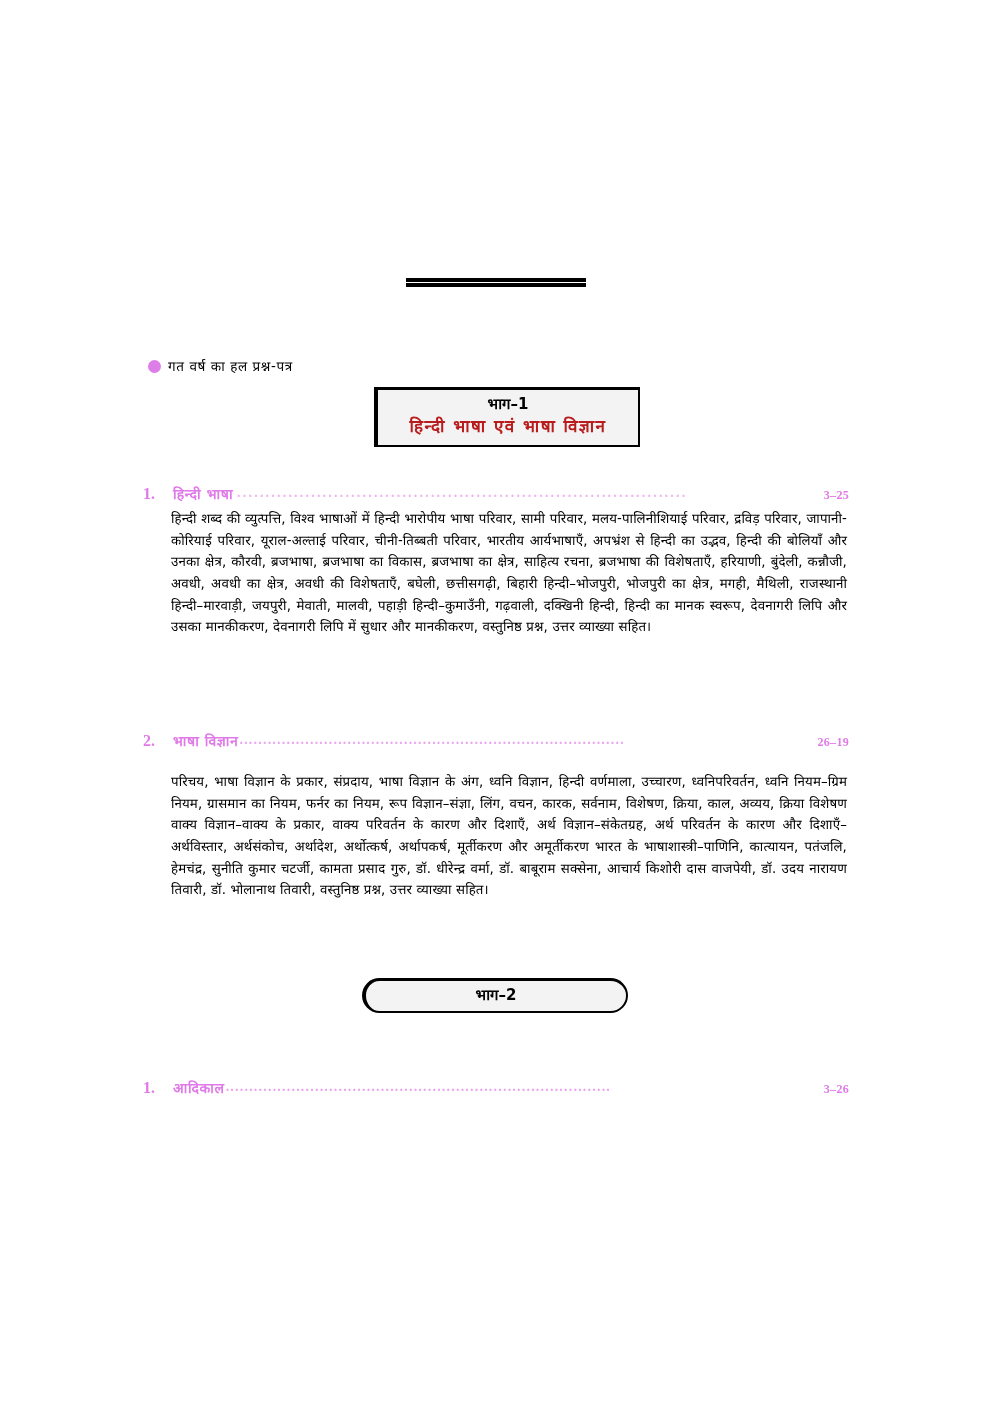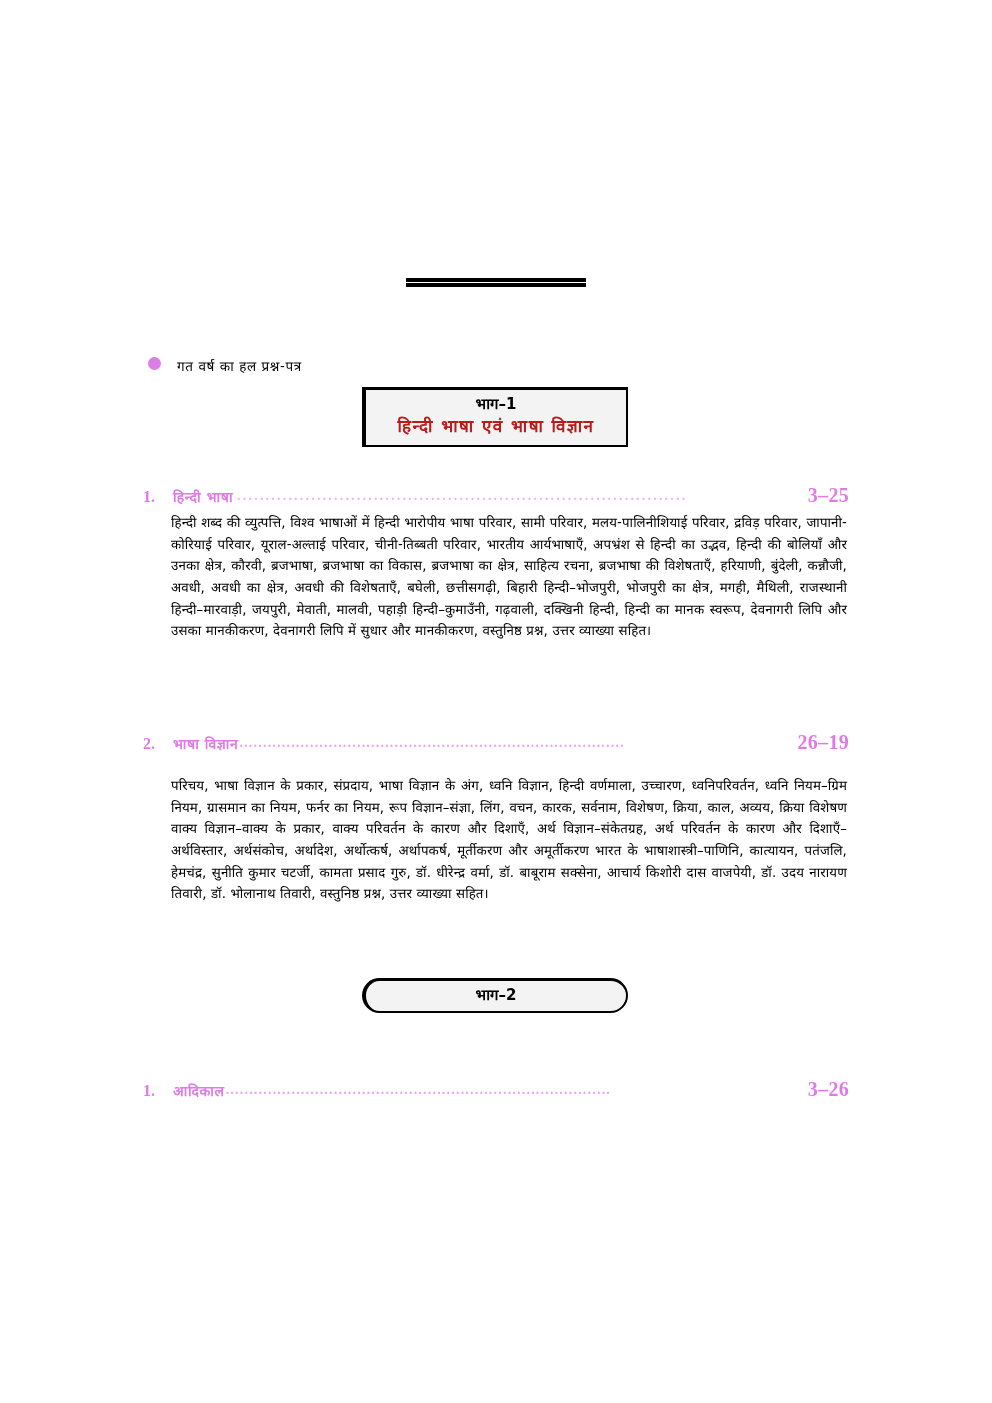--- a/index.html
+++ b/index.html
@@ -55,21 +55,22 @@
     padding: 3px 0 4px 0;
     white-space: nowrap;
   }
 
   
   .note-row {
     position: absolute;
     left: 148px;
     top: 357px;
     display: flex;
-    gap: 16px;
+    align-items: center;
+    gap: 7px;
   }
   .note-bullet {
     width: 13px;
     height: 13px;
     border-radius: 50%;
     background: #dd7de8;
     flex: 0 0 auto;
   }
   .note-text {
     font-family: "DejaVu Sans", sans-serif;
@@ -84,21 +85,21 @@
     position: absolute;
     width: 266px;
     background: #f3f3f3;
     border: 2px solid #000000;
     border-left-width: 4px;
     border-top-width: 3px;
     box-sizing: border-box;
     text-align: center;
     padding: 4px 0 6px 0;
   }
-  #part-box-1 { left: 362px; top: 387px; }
+  #part-box-1 { left: 374px; top: 387px; }
   #part-box-2 { left: 362px; top: 978px; border-radius: 28px; }
 
   .part-number {
     font-family: "DejaVu Sans", sans-serif;
     font-size: 15px;
     font-weight: 700;
     color: #000000;
     line-height: 1.35;
     white-space: nowrap;
   }
@@ -157,21 +158,21 @@
     top: -2px;
   }
   .entry-leader.tight {
     letter-spacing: 1.2px;
     color: #e9a7ef;
     padding: 0 0 0 1px;
   }
   .entry-pages {
     flex: 0 0 auto;
     font-family: "Liberation Serif", serif;
-    font-size: 20px;
+    font-size: 12px;
     font-weight: 700;
     color: #e07ae8;
     text-align: right;
     min-width: 52px;
     letter-spacing: 0.3px;
   }
 
   .entry-body {
     margin: 5px 0 0 28px;
     width: 676px;

